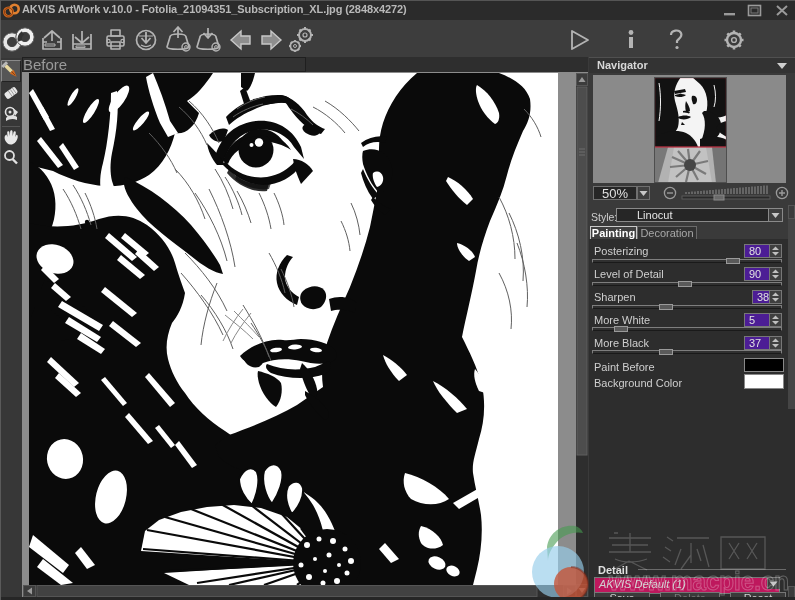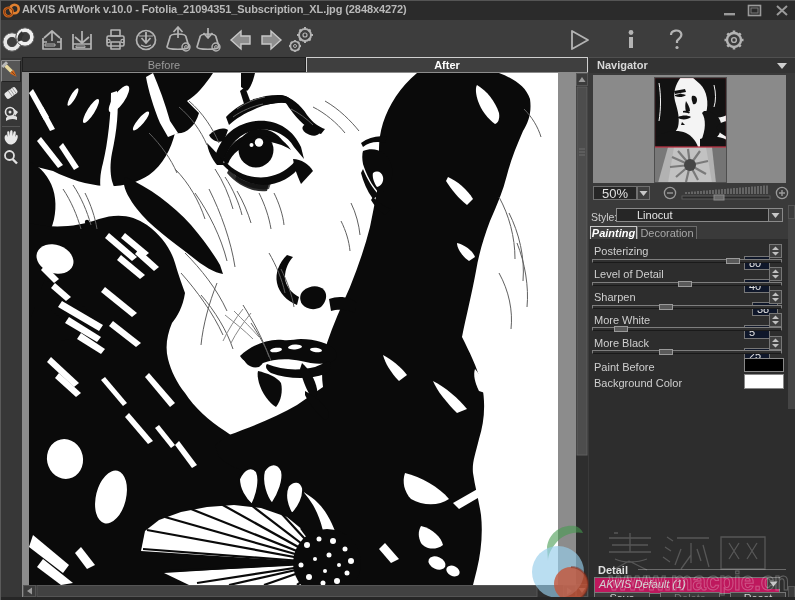--- a/index.html
+++ b/index.html
@@ -9,44 +9,44 @@
   
   #titlebar{left:0;top:0;width:795px;height:20px;background:#2b2b2b;border-top:1px solid #555;box-sizing:border-box;}
   #title-text{left:22px;top:3px;font-size:11px;font-weight:bold;color:#b8b8b8;letter-spacing:-0.1px;}
   
   #toolbar{left:0;top:20px;width:795px;height:38px;background:#3d3d3d;}
   
   #toolcol{left:0;top:58px;width:22px;height:542px;background:#373737;border-left:1px solid #4a4a4a;box-sizing:border-box;}
   
   #canvas{left:22px;top:58px;width:566px;height:542px;background:#8c8c8c;}
   #tabbar{left:22px;top:57px;width:566px;height:15px;background:#2e2e2e;}
-  .tab{position:absolute;top:0;height:15px;box-sizing:border-box;font-size:11px;text-align:center;line-height:14px;}
+  .tab{position:absolute;top:0;height:15px;box-sizing:border-box;font-size:15px;line-height:14px;}
   #tab-before{left:0;width:284px;background:#323232;color:#9a9a9a;border:1px solid #1f1f1f;}
   #tab-after{left:284px;width:282px;background:#3f3f3f;color:#ffffff;font-weight:bold;border:1px solid #cfcfcf;border-bottom:none;}
   
   #vsb{left:576px;top:73px;width:12px;height:524px;background:#2f2f2f;}
   #hsb{left:23px;top:585px;width:553px;height:12px;background:#2f2f2f;}
   
   #panel{left:588px;top:58px;width:207px;height:542px;background:#3a3a3a;}
   #nav-head{left:589px;top:57px;width:206px;height:16px;background:#333333;border-top:1px solid #505050;box-sizing:border-box;}
   #nav-title{left:597px;top:59px;font-size:11px;font-weight:bold;color:#d8d8d8;}
   #nav-view{left:593px;top:75px;width:193px;height:108px;background:#8a8a8a;}
   
   #zoombox{left:593px;top:186px;width:44px;height:14px;background:#262626;border:1px solid #6f6f6f;color:#e0e0e0;font-size:13px;text-align:center;line-height:14px;box-sizing:border-box;}
   #zoomdrop{left:637px;top:186px;width:13px;height:14px;background:#3f3f3f;border:1px solid #6f6f6f;box-sizing:border-box;}
   
   #style-label{left:591px;top:211px;font-size:10.5px;color:#cfcfcf;}
   #style-drop{left:616px;top:208px;width:167px;height:14px;background:#262626;border:1px solid #8a8a8a;box-sizing:border-box;color:#e6e6e6;font-size:11px;line-height:13px;padding-left:20px;}
   #style-arrow{position:absolute;right:0;top:0;width:13px;height:12px;background:#3f3f3f;border-left:1px solid #8a8a8a;}
   
-  #ptab{left:590px;top:226px;width:47px;height:13px;background:#404040;border:1px solid #c8c8c8;border-bottom:none;color:#fff;font-weight:bold;font-size:11px;text-align:center;line-height:13px;box-sizing:border-box;font-style:italic;}
+  #ptab{left:590px;top:226px;width:47px;height:13px;background:#404040;border:1px solid #c8c8c8;border-bottom:none;color:#fff;font-weight:bold;font-size:11px;text-align:center;line-height:13px;box-sizing:border-box;}
   #dtab{left:637px;top:226px;width:60px;height:13px;background:#323232;border:1px solid #6a6a6a;border-bottom:none;color:#a8a8a8;font-size:11px;text-align:center;line-height:13px;box-sizing:border-box;}
   #content{left:589px;top:239px;width:199px;height:361px;background:#2d2d2d;}
   .slabel{position:absolute;font-size:11px;color:#cfcfcf;}
-  .numbox{position:absolute;width:26px;height:14px;background:#0f172a;border:1px solid #777;color:#e0e0e0;font-size:11px;line-height:13px;padding-left:4px;box-sizing:border-box;margin-top:12px;}
+  .numbox{position:absolute;width:26px;height:14px;background:#4c1d95;border:1px solid #777;color:#e0e0e0;font-size:11px;line-height:13px;padding-left:4px;box-sizing:border-box;}
   .spin{position:absolute;width:13px;height:14px;background:#3f3f3f;border:1px solid #777;box-sizing:border-box;}
   .swatch{position:absolute;width:40px;height:14px;border:1px solid #888;box-sizing:border-box;}
   
   #presets-label{left:598px;top:564px;font-size:11px;font-weight:bold;color:#e0e0e0;}
   #presets-drop{left:594px;top:577px;width:186px;height:17px;background:#be185d;border:1px solid #777;box-sizing:border-box;color:#cfcfcf;font-size:11px;line-height:12px;padding-left:4px;font-style:italic;}
   .pbtn{position:absolute;top:592px;height:12px;background:#3a3a3a;border:1px solid #777;border-bottom:none;box-sizing:border-box;color:#d0d0d0;font-size:11px;text-align:center;line-height:11px;}
   
   #psb{left:788px;top:205px;width:7px;height:395px;background:#2d2d2d;}
 </style>
 </head>
@@ -360,21 +360,20 @@
     <path d="M205,238 C214,247 223,256 230,264" stroke="#8a8a8a"></path>
     <path d="M214,236 C206,246 199,257 194,268" stroke="#8a8a8a"></path>
     <path d="M222,240 C214,250 207,260 202,270" stroke="#8a8a8a"></path>
     <path d="M34,116 C42,128 48,142 52,156"></path>
     <path d="M44,112 C52,124 58,138 62,152"></path>
     <path d="M56,120 C62,132 66,144 68,156"></path>
   </g>
 </svg>
 <div class="abs" id="tabbar">
   <div class="tab" id="tab-before">Before</div>
-  <div class="tab" id="tab-after">After</div>
 </div>
 <div class="abs" id="vsb"></div>
 <svg class="abs" style="left:576px;top:73px;" width="12" height="524" viewBox="0 0 12 524">
   <rect x="0" y="0" width="12" height="524" fill="#2e2e2e"></rect>
   <rect x="0.5" y="0.5" width="11" height="12" fill="#3c3c3c" stroke="#555" stroke-width="1"></rect>
   <path d="M6,4 L9.5,9 L2.5,9 Z" fill="#9a9a9a"></path>
   <rect x="1" y="14" width="10" height="368" fill="#4d4d4d" stroke="#5f5f5f" stroke-width="1"></rect>
   <path d="M3,76 h6 M3,79 h6 M3,82 h6" stroke="#6e6e6e" stroke-width="1"></path>
   <rect x="0.5" y="511.5" width="11" height="12" fill="#3c3c3c" stroke="#555" stroke-width="1"></rect>
   <path d="M6,520 L9.5,515 L2.5,515 Z" fill="#9a9a9a"></path>
@@ -456,21 +455,21 @@
 <div class="abs" id="content"></div>
 <div class="slabel" style="left:594px;top:245px;">Posterizing</div>
 <div class="numbox" style="left:744px;top:244px;">80</div>
 <div class="spin" style="left:769px;top:244px;"></div>
 <svg class="abs" style="left:771px;top:246px;" width="9" height="10" viewBox="0 0 9 10">
     <path d="M4.5,0.5 L8,4 L1,4 Z M4.5,9.5 L8,6 L1,6 Z" fill="#c0c0c0"></path>
   </svg>
 <div class="abs" style="left:592px;top:259px;width:190px;height:4px;box-sizing:border-box;background:#303030;border:1px solid #7e7e7e;border-bottom-color:#1a1a1a;"></div>
 <div class="abs" style="left:726px;top:258px;width:14px;height:6px;background:#5a5a5a;border:1px solid #9a9a9a;box-sizing:border-box;"></div>
 <div class="slabel" style="left:594px;top:268px;">Level of Detail</div>
-<div class="numbox" style="left:744px;top:267px;">40</div>
+<div class="numbox" style="left:744px;top:267px;">90</div>
 <div class="spin" style="left:769px;top:267px;"></div>
 <svg class="abs" style="left:771px;top:269px;" width="9" height="10" viewBox="0 0 9 10">
     <path d="M4.5,0.5 L8,4 L1,4 Z M4.5,9.5 L8,6 L1,6 Z" fill="#c0c0c0"></path>
   </svg>
 <div class="abs" style="left:592px;top:282px;width:190px;height:4px;box-sizing:border-box;background:#303030;border:1px solid #7e7e7e;border-bottom-color:#1a1a1a;"></div>
 <div class="abs" style="left:678px;top:281px;width:14px;height:6px;background:#5a5a5a;border:1px solid #9a9a9a;box-sizing:border-box;"></div>
 <div class="slabel" style="left:594px;top:291px;">Sharpen</div>
 <div class="numbox" style="left:752px;top:290px;">38</div>
 <div class="spin" style="left:769px;top:290px;"></div>
 <svg class="abs" style="left:771px;top:292px;" width="9" height="10" viewBox="0 0 9 10">
@@ -480,21 +479,21 @@
 <div class="abs" style="left:659px;top:304px;width:14px;height:6px;background:#5a5a5a;border:1px solid #9a9a9a;box-sizing:border-box;"></div>
 <div class="slabel" style="left:594px;top:314px;">More White</div>
 <div class="numbox" style="left:744px;top:313px;">5</div>
 <div class="spin" style="left:769px;top:313px;"></div>
 <svg class="abs" style="left:771px;top:315px;" width="9" height="10" viewBox="0 0 9 10">
     <path d="M4.5,0.5 L8,4 L1,4 Z M4.5,9.5 L8,6 L1,6 Z" fill="#c0c0c0"></path>
   </svg>
 <div class="abs" style="left:592px;top:327px;width:190px;height:4px;box-sizing:border-box;background:#303030;border:1px solid #7e7e7e;border-bottom-color:#1a1a1a;"></div>
 <div class="abs" style="left:614px;top:326px;width:14px;height:6px;background:#5a5a5a;border:1px solid #9a9a9a;box-sizing:border-box;"></div>
 <div class="slabel" style="left:594px;top:337px;">More Black</div>
-<div class="numbox" style="left:744px;top:336px;">25</div>
+<div class="numbox" style="left:744px;top:336px;">37</div>
 <div class="spin" style="left:769px;top:336px;"></div>
 <svg class="abs" style="left:771px;top:338px;" width="9" height="10" viewBox="0 0 9 10">
     <path d="M4.5,0.5 L8,4 L1,4 Z M4.5,9.5 L8,6 L1,6 Z" fill="#c0c0c0"></path>
   </svg>
 <div class="abs" style="left:592px;top:350px;width:190px;height:4px;box-sizing:border-box;background:#303030;border:1px solid #7e7e7e;border-bottom-color:#1a1a1a;"></div>
 <div class="abs" style="left:659px;top:349px;width:14px;height:6px;background:#5a5a5a;border:1px solid #9a9a9a;box-sizing:border-box;"></div>
 <div class="slabel" style="left:594px;top:361px;">Paint Before</div>
 <div class="swatch" style="left:744px;top:358px;background:#000;"></div>
 <div class="slabel" style="left:594px;top:377px;">Background Color</div>
 <div class="swatch" style="left:744px;top:374px;height:15px;background:#fff;"></div>

